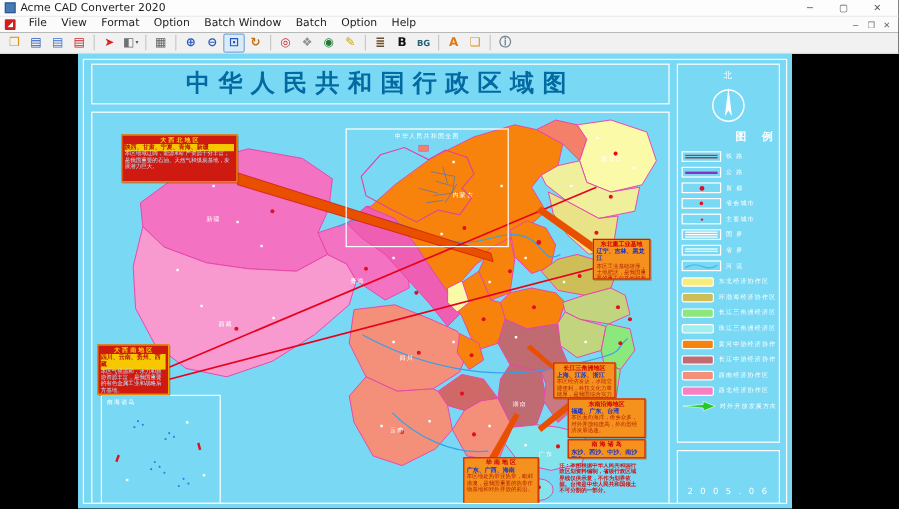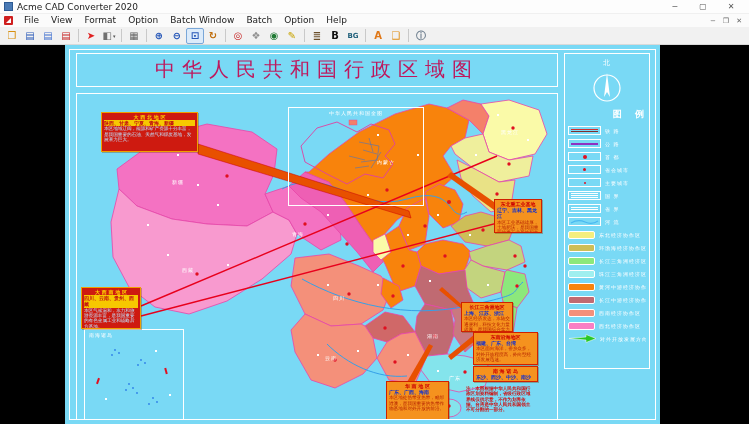--- a/index.html
+++ b/index.html
@@ -23,21 +23,21 @@
   .tbtn.active{background:#dcebfa;border-color:#7aa7d8;}
   .tglyph{font-size:10px;line-height:10px;font-weight:bold;}
   .caret{font-size:5px;color:#555;margin-left:1px;}
   .tsep{width:1px;height:13px;background:#c9c9c9;margin:0 3px;}
 
   
   .workspace{position:absolute;top:45px;left:0;right:0;bottom:0;background:#000;}
   .map-canvas{position:absolute;left:65px;top:0;width:595px;height:379px;background:#79d9f5;overflow:hidden;}
   .outer-frame{position:absolute;left:4px;top:4px;width:587px;height:371px;border:1px solid #fff;pointer-events:none;}
   .map-title-box{position:absolute;left:11px;top:8px;width:482px;height:34px;border:1.5px solid #fff;text-align:center;}
-  .map-title{font-size:20px;font-weight:normal;color:#be185d;letter-spacing:7px;line-height:31px;white-space:nowrap;}
+  .map-title{font-size:20px;font-weight:bold;color:#0369a1;letter-spacing:7px;line-height:31px;white-space:nowrap;}
   .main-map-box{position:absolute;left:11px;top:48px;width:482px;height:327px;border:1px solid #fff;overflow:hidden;}
 
   
   .legend-box{position:absolute;left:499px;top:8px;width:86px;height:316px;border:1px solid #fff;}
   .compass-label{text-align:center;color:#fff;font-size:7px;margin-top:4px;letter-spacing:1px;}
   .compass{display:block;margin:0 auto;}
   .legend-title{text-align:right;color:#fff;font-size:9px;letter-spacing:5px;margin:2px 0 3px 0;font-weight:bold;}
   .lrow{display:flex;align-items:center;height:13px;padding:0 3px;gap:4px;}
   .sym{width:33px;height:9px;border:1px solid #fff;display:flex;flex-direction:column;align-items:center;justify-content:center;gap:1px;flex:none;position:relative;}
   .sym .l{display:block;width:27px;height:1px;}
@@ -499,16 +499,19 @@
             </div>
             <div class="arow">
               <svg width="29" height="9">
                 <polygon points="1,4.5 18,3 18,0.5 28,4.5 18,8.5 18,6" fill="#28c828" stroke="#fff" stroke-width="0.5"></polygon>
               </svg>
               <span class="alabel">对外开放发展方向</span>
             </div>
           </div>
       </div>
 
+      <div class="date-box">
+        <div class="date-text">2 0 0 5 . 0 6</div>
+      </div>
 
     </div>
   </div>
 </div>
 
 </body></html>

